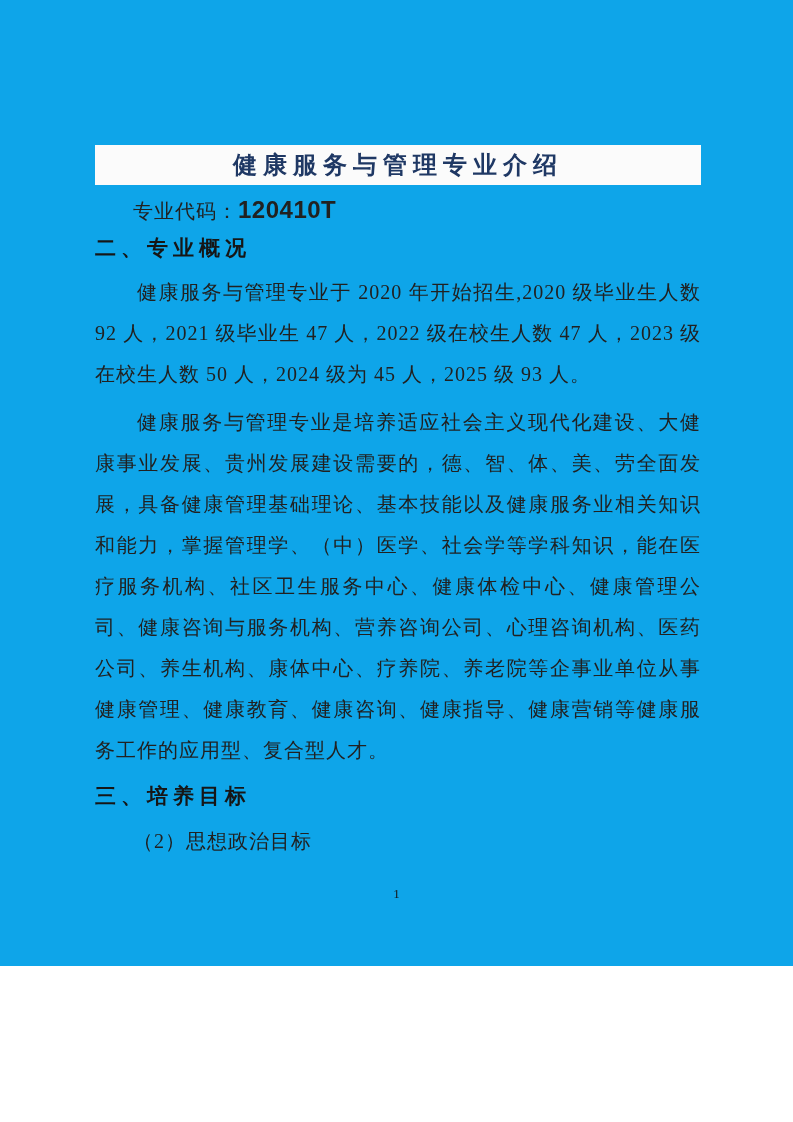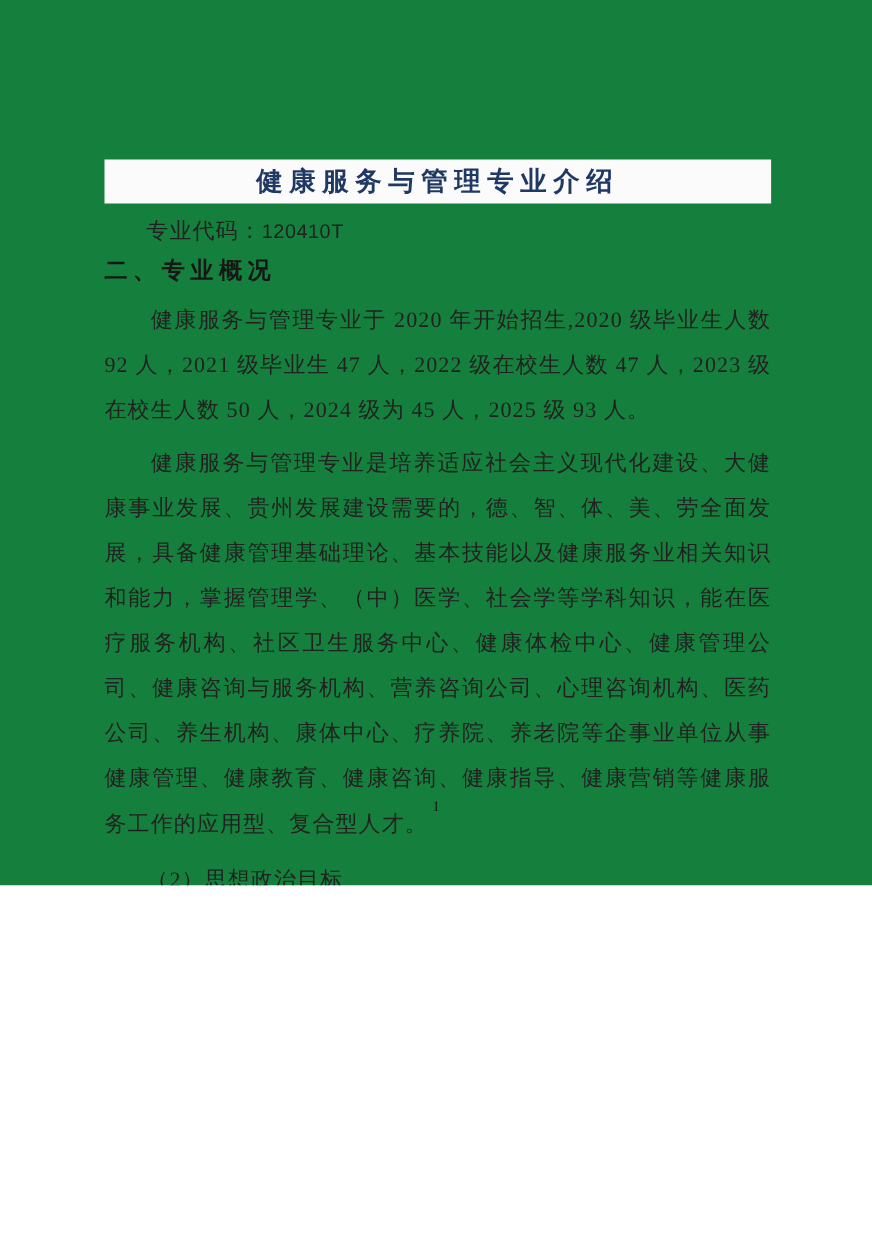--- a/index.html
+++ b/index.html
@@ -3,23 +3,23 @@
 <meta charset="utf-8">
 <style>
   html, body {
     margin: 0;
     padding: 0;
     background: #ffffff;
   }
   .page {
     position: relative;
     width: 793px;
-    height: 805px;
+    height: 966px;
     margin: 0 auto;
-    background: #15803d;
+    background: #0ea5e9;
     overflow: hidden;
     font-family: "Liberation Serif", "DejaVu Serif", serif;
     color: #212121;
   }
   .content {
     width: 606px;
     margin-left: 95px;
   }
   
   .title-band {
@@ -55,22 +55,22 @@
   .info-line {
     font-size: 20px;
     line-height: 34px;
     padding-left: 38px;
     letter-spacing: 1px;
     white-space: nowrap;
   }
   .info-label { letter-spacing: 1px; }
   .code-value {
     font-family: "Liberation Sans", "DejaVu Sans", sans-serif;
-    font-size: 18px;
-    font-weight: 400;
+    font-size: 24px;
+    font-weight: 700;
     letter-spacing: 0.5px;
   }
   
   .para {
     margin: 8px 0 0 0;
     font-size: 20px;
     line-height: 41px;
     letter-spacing: 1px;
     text-align: justify;
     text-justify: inter-ideograph;
@@ -113,19 +113,20 @@
         <span class="info-label">专业代码：</span><span class="code-value">120410T</span>
       </div>
     </div>
 
     <div class="sec-heading second">二、专业概况</div>
 
     <p class="para overview">健康服务与管理专业于 2020 年开始招生,2020 级毕业生人数 92 人，2021 级毕业生 47 人，2022 级在校生人数 47 人，2023 级在校生人数 50 人，2024 级为 45 人，2025 级 93 人。</p>
 
     <p class="para training">健康服务与管理专业是培养适应社会主义现代化建设、大健康事业发展、贵州发展建设需要的，德、智、体、美、劳全面发展，具备健康管理基础理论、基本技能以及健康服务业相关知识和能力，掌握管理学、（中）医学、社会学等学科知识，能在医疗服务机构、社区卫生服务中心、健康体检中心、健康管理公司、健康咨询与服务机构、营养咨询公司、心理咨询机构、医药公司、养生机构、康体中心、疗养院、养老院等企事业单位从事健康管理、健康教育、健康咨询、健康指导、健康营销等健康服务工作的应用型、复合型人才。</p>
 
+    <div class="sec-heading third">三、培养目标</div>
 
     <div class="sub-item">（2）思想政治目标</div>
 
   </div>
 
   <div class="page-number">1</div>
 </div>
 
 </body></html>

